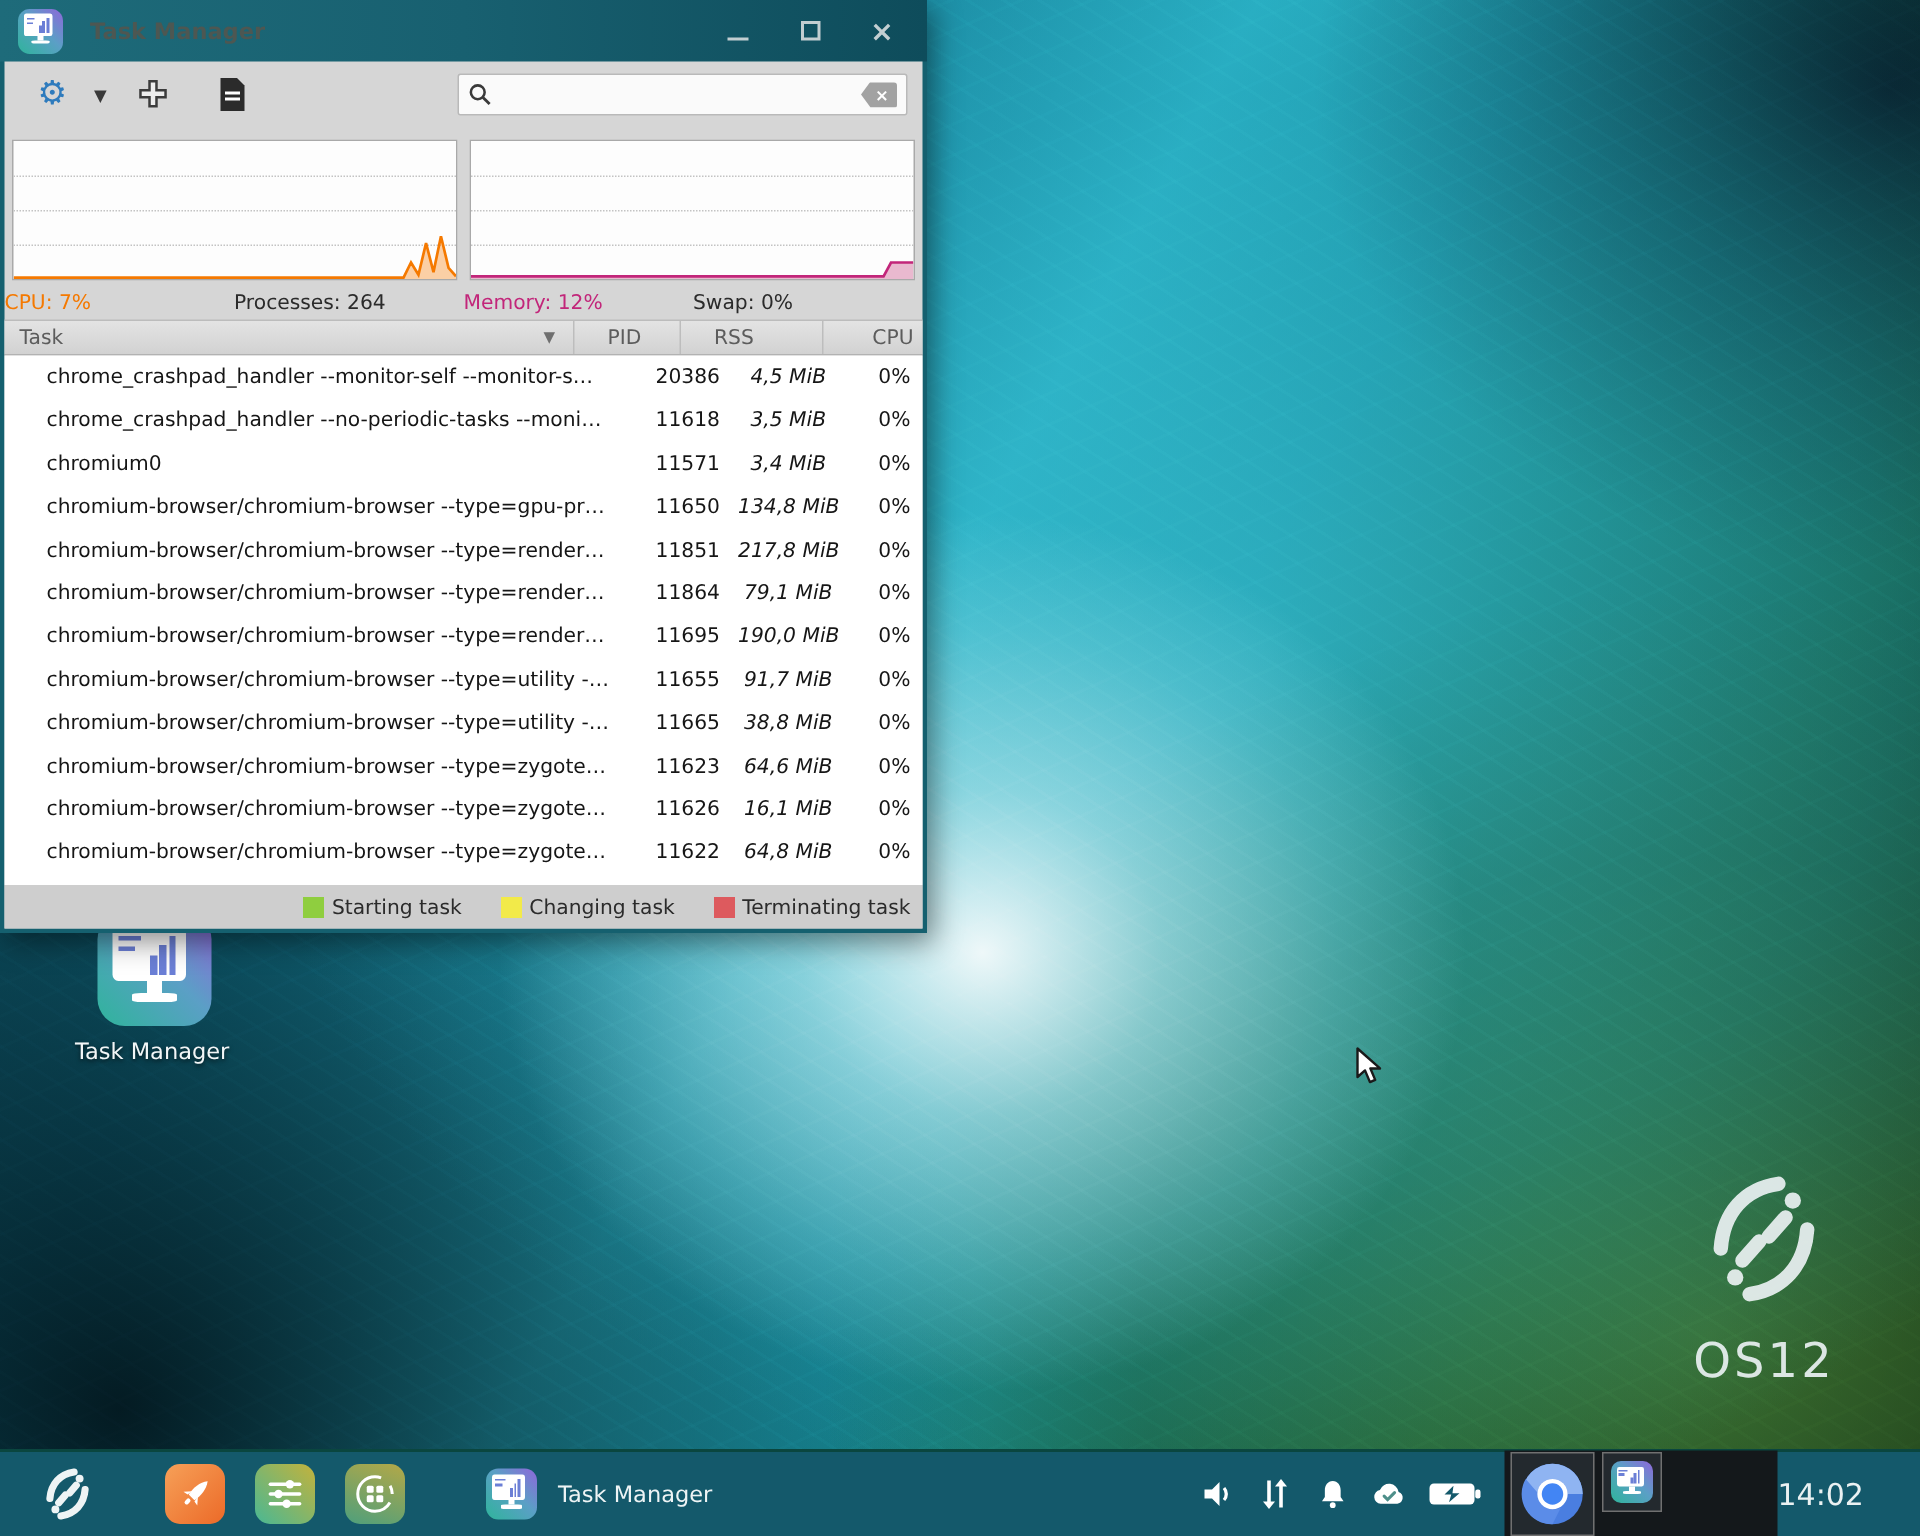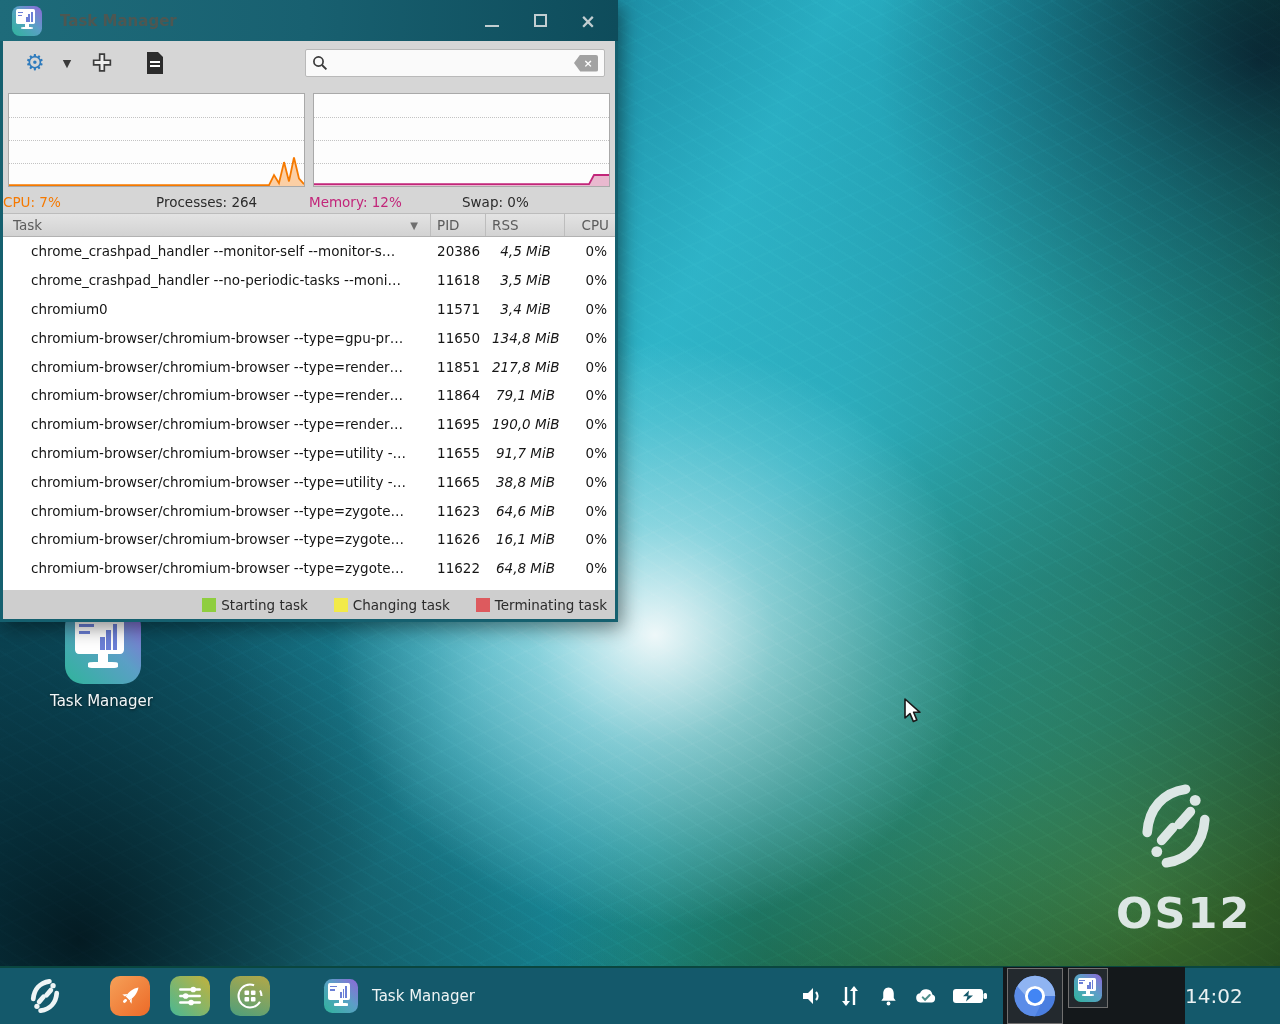--- a/index.html
+++ b/index.html
@@ -21,21 +21,21 @@
   .streaks {
     position:absolute; inset:0; opacity:.5; mix-blend-mode:overlay;
     background:
       repeating-linear-gradient(33deg, rgba(255,255,255,0.07) 0 2px, rgba(255,255,255,0) 2px 13px),
       repeating-linear-gradient(-24deg, rgba(255,255,255,0.05) 0 2px, rgba(255,255,255,0) 2px 19px);
   }
 
   
   .desktop-brand { position:absolute; left:1116px; top:778px; width:120px; text-align:center; opacity:.93; }
   .desktop-brand svg { display:block; margin:0 auto; }
-  .brand-text { margin-top:14px; font-size:43px; font-weight:bold; letter-spacing:2px; color:#e9f0f1; }
+  .brand-text { margin-top:14px; font-size:32px; font-weight:normal; letter-spacing:2px; color:#e9f0f1; }
 
   
   .tmicon { position:relative; border-radius:24%; background:linear-gradient(225deg,#8f66da 0%, #5b9fc6 45%, #2fb49b 100%); flex:none; }
   .tmicon .mon  { position:absolute; left:13%; top:13%; width:64%; height:48%; background:#fff; border-radius:8% / 12%; }
   .tmicon .mon i { position:absolute; background:#6b7fd6; }
   .tmicon .mon .l1 { left:9%; top:16%; width:30%; height:9%; }
   .tmicon .mon .l2 { left:9%; top:36%; width:22%; height:9%; }
   .tmicon .mon .b1 { left:52%; bottom:12%; width:9%; height:36%; }
   .tmicon .mon .b2 { left:65%; bottom:12%; width:9%; height:56%; }
   .tmicon .mon .b3 { left:78%; bottom:12%; width:9%; height:70%; }
@@ -82,21 +82,21 @@
   .graph-svg { position:absolute; left:0; bottom:0; width:100%; height:100%; }
 
   
   .statusbar { height:23px; display:flex; font-size:13.5px; align-items:center; }
   .statusbar .cell { flex:1; text-align:left; color:#2b2b2b; }
   .statusbar .cpu  { color:#f57900; }
   .statusbar .mem  { color:#c2267a; }
 
   
   .thead { height:24px; display:flex; background:linear-gradient(#e3e3e3,#d2d2d2); border-top:1px solid #bcbcbc;
-           border-bottom:1px solid #b2b2b2; font-size:13.5px; color:#5c5c5c; align-items:center; }
+           border-bottom:1px solid #b2b2b2; font-size:13.5px; color:#5c5c5c; align-items:center;gap:16px; }
   .thead .c { padding:0 6px; border-right:1px solid #bdbdbd; height:100%; display:flex; align-items:center; }
   .c-task { flex:1; padding-left:10px !important; justify-content:space-between; }
   .c-pid  { width:55px; }
   .c-rss  { width:79px; }
   .c-cpu  { width:50px; border-right:none !important; justify-content:flex-end; }
   .sort-arrow { color:#6f6f6f; font-size:10px; margin-right:6px; }
 
   .tbody { background:#fff; height:353px; overflow:hidden; font-size:13.5px; color:#161616; }
   .trow { height:28.8px; display:flex; align-items:center; }
   .trow .cell { padding:0 6px; white-space:nowrap; overflow:hidden; }

